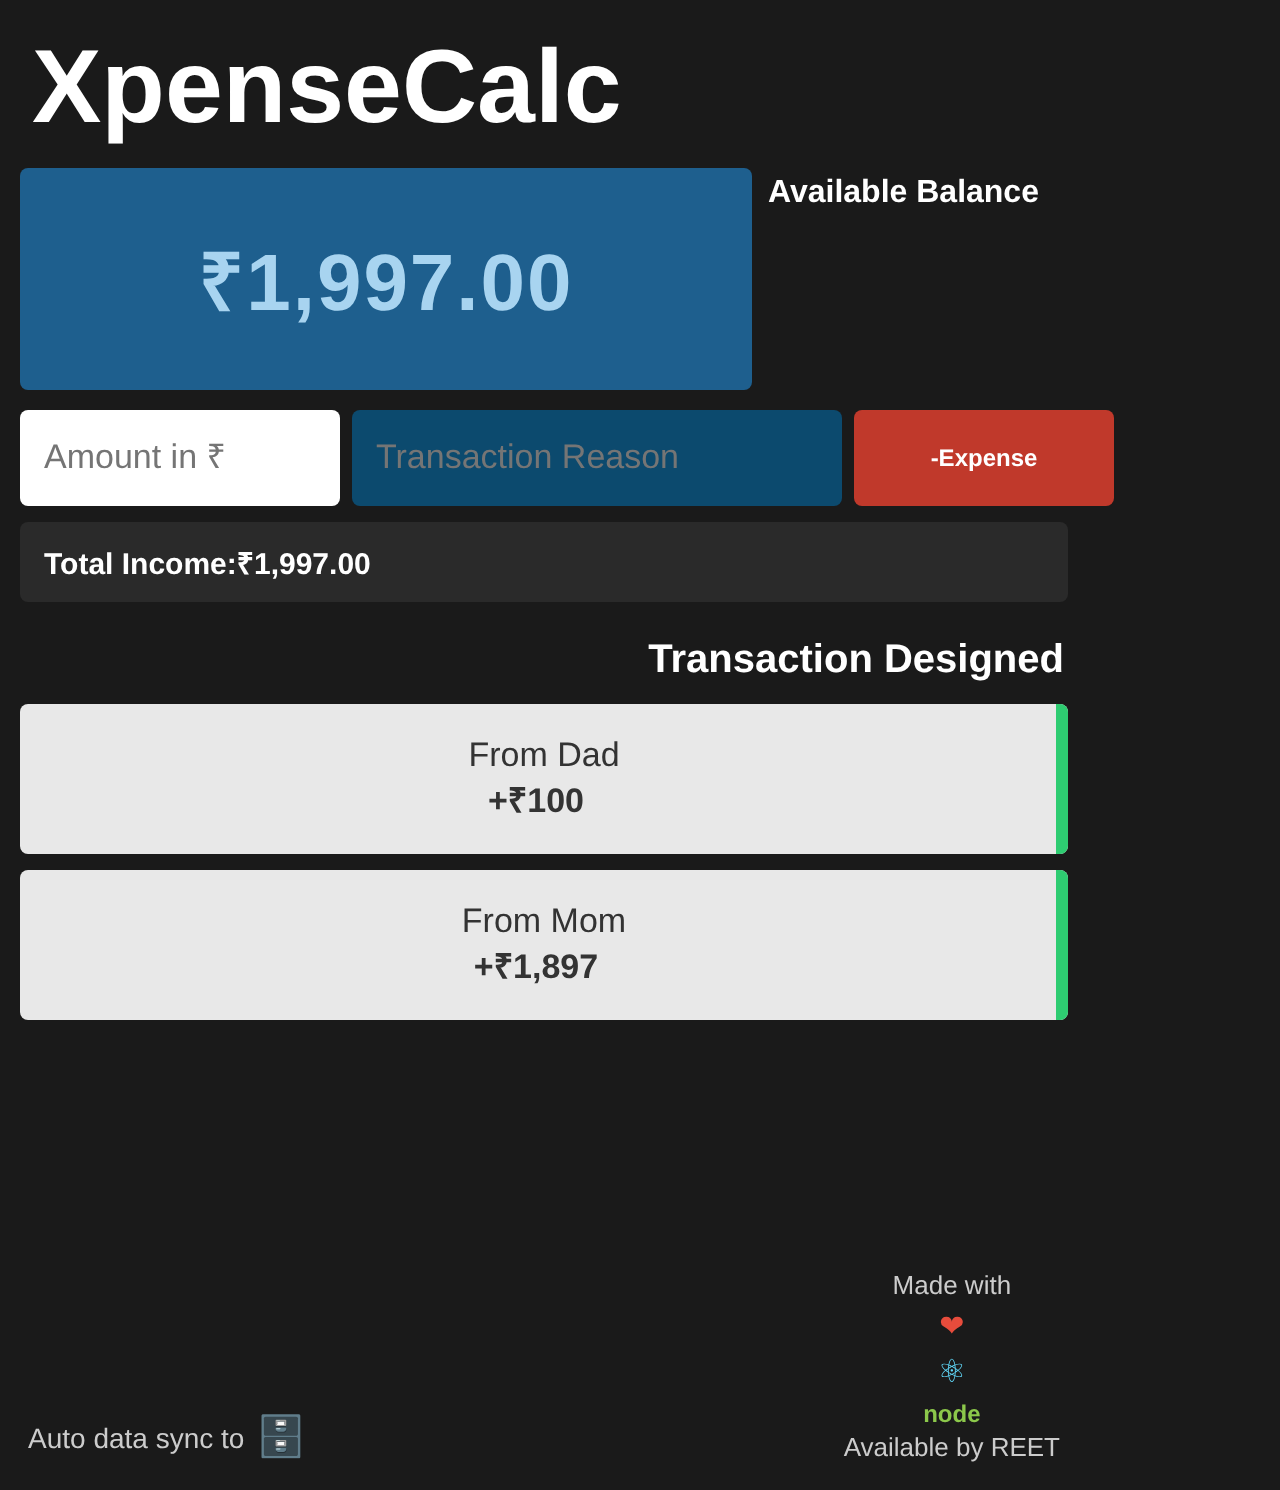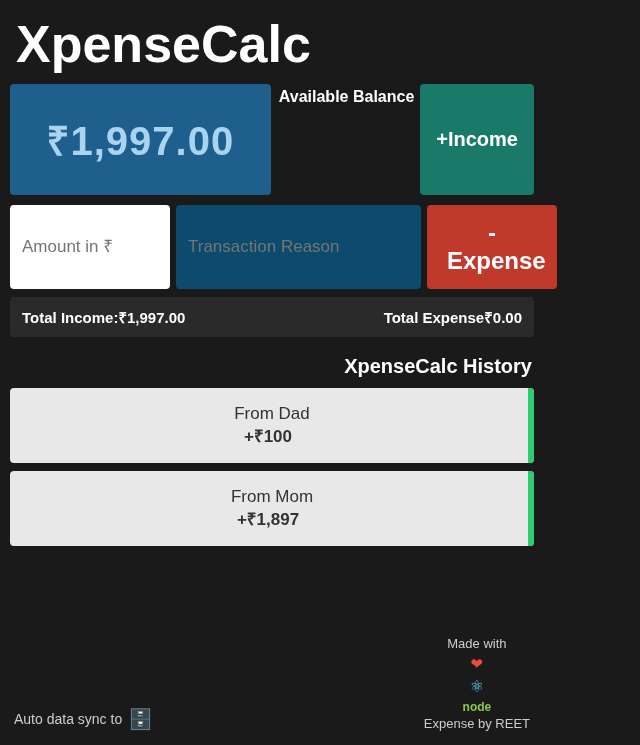--- a/index.html
+++ b/index.html
@@ -115,21 +115,21 @@
       flex: 1;
       border-radius: 4px;
       outline: none;
     }
 
     .expense-button {
       background: #c0392b;
       color: #fff;
       border: none;
       padding: 14px 20px;
-      font-size: 24px;
+      font-size: 12px;
       font-weight: bold;
       cursor: pointer;
       border-radius: 4px;
       min-width: 130px;
       text-align: center;
     }
 
     
     .totals-section {
       display: flex;
@@ -265,41 +265,37 @@
   <div class="header">
     <h1 class="app-title">XpenseCalc</h1>
   </div>
 
   <div class="balance-section">
     <div class="balance-display">
       <span class="balance-amount">₹1,997.00</span>
     </div>
     <div class="balance-right">
       <span class="available-balance-label">Available Balance</span>
-      <button class="income-button">+Income</button>
     </div>
   </div>
 
   <div class="input-section">
     <input class="amount-input" type="text" placeholder="Amount in ₹" style="">
     <input class="reason-input" type="text" placeholder="Transaction Reason" style="">
     <button class="expense-button">-Expense</button>
   </div>
 
   <div class="totals-section">
     <span class="total-income">
       <span>Total Income:</span><span>₹1,997.00</span>
     </span>
-    <span class="total-expense">
-      <span>Total Expense</span><span>₹0.00</span>
-    </span>
   </div>
 
   <div class="history-section">
-    <div class="history-title">XpenseCalc History</div>
+    <div class="history-title">Transaction Designed</div>
     <div class="transaction-list">
     <div class="transaction-item">
           <span class="transaction-name">From Dad</span>
           <span class="transaction-amount">+₹100</span>
         </div>
         <div class="transaction-item">
           <span class="transaction-name">From Mom</span>
           <span class="transaction-amount">+₹1,897</span>
         </div>
       </div>
@@ -310,17 +306,17 @@
       <span>Auto data sync to</span>
       <span class="db-icon">🗄️</span>
     </div>
     <div class="footer-right">
       <div class="made-with">
         <span>Made with</span>
         <span class="heart-icon">❤</span>
         <span class="react-icon">⚛</span>
         <span class="node-icon" style="color:#8cc84b; font-size:12px; font-weight:bold;">node</span>
       </div>
-      <div class="designed-by">Expense by REET</div>
+      <div class="designed-by">Available by REET</div>
     </div>
   </div>
 
 </div>
 
 </body></html>

